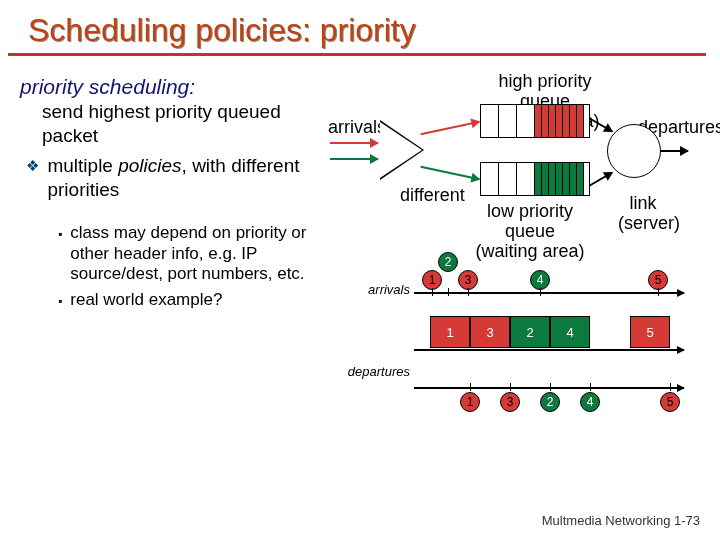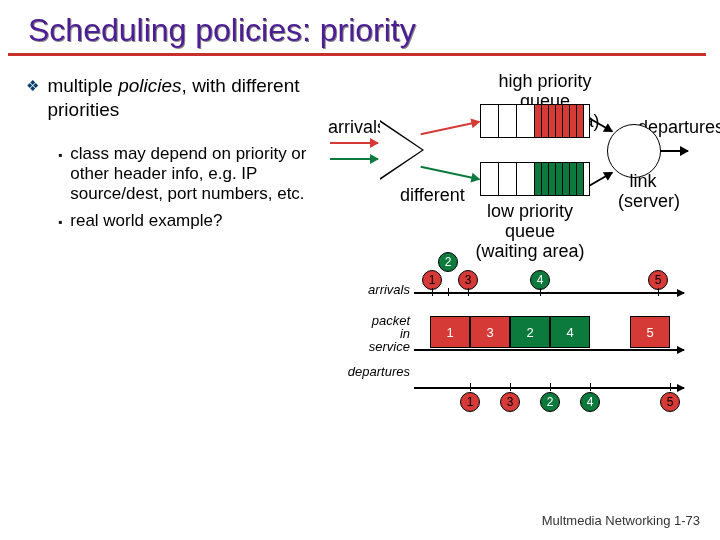--- a/index.html
+++ b/index.html
@@ -7,21 +7,21 @@
     width: 720px;
     height: 540px;
     background: #fff;
     font-family: Arial, Helvetica, sans-serif;
     position: relative;
     overflow: hidden;
   }
   .title {
     font-size: 32px;
     font-weight: 400;
-    color: #4c1d95;
+    color: #c2410c;
     padding: 12px 20px 4px 20px;
     border-bottom: 3px solid #c7302b;
     margin: 0 14px 0 8px;
     text-shadow: 1px 1px 0 #888;
   }
   .content {
     display: flex;
     padding: 18px 0 0 0;
   }
   .left {
@@ -203,20 +203,24 @@
     color: #333;
   }
 </style>
 </head>
 <body>
 
 <div class="title">Scheduling policies: priority</div>
 
 <div class="content">
   <div class="left">
+    <div>
+      <span class="def-term">priority scheduling:</span>
+    </div>
+    <div class="def-body">send highest priority queued packet</div>
     <div class="bullet">
       <span class="mark">❖</span>
       <span>multiple <i>policies</i>, with different priorities</span>
     </div>
     <div class="sub">
       <div class="item">
         <span class="sq">▪</span>
         <span>class may depend on priority or other header info, e.g. IP source/dest, port numbers, etc.</span>
       </div>
       <div class="item">
@@ -273,41 +277,40 @@
 
       <div class="arrow-line" style="left:258px;top:50px;width:26px;background:#000;color:#000;transform:rotate(30deg)"></div>
       <div class="arrow-line" style="left:258px;top:104px;width:26px;background:#000;color:#000;transform:rotate(-30deg)"></div>
 
       <div class="server-circle" style="left:277px;top:50px"></div>
 
       <div class="arrow-line" style="left:330px;top:76px;width:28px;background:#000;color:#000"></div>
 
       <div class="qlabel" style="left:70px;top:112px">different</div>
       <div class="qlabel" style="left:140px;top:128px;width:120px">low priority queue<br>(waiting area)</div>
-      <div class="qlabel" style="left:288px;top:98px;width:50px">link<br>(server)</div>
+      <div class="qlabel" style="left:288px;top:120px;width:50px">link<br>(server)</div>
     </div>
 
     <div class="timeline">
 
       <div class="tl-axis" style="top:40px"></div>
       <div class="tl-label" style="top:30px">arrivals</div>
 
       <div class="pkt-circle red" style="left:92px;top:18px">1</div>
       <div class="pkt-circle green" style="left:108px;top:0px">2</div>
       <div class="pkt-circle red" style="left:128px;top:18px">3</div>
       <div class="pkt-circle green" style="left:200px;top:18px">4</div>
       <div class="pkt-circle red" style="left:318px;top:18px">5</div>
 
       <div style="position:absolute;left:102px;top:36px;width:1px;height:8px;background:#000"></div>
       <div style="position:absolute;left:118px;top:36px;width:1px;height:8px;background:#000"></div>
       <div style="position:absolute;left:138px;top:36px;width:1px;height:8px;background:#000"></div>
       <div style="position:absolute;left:210px;top:36px;width:1px;height:8px;background:#000"></div>
       <div style="position:absolute;left:328px;top:36px;width:1px;height:8px;background:#000"></div>
 
-      <div class="tl-label" style="top:62px;line-height:1.0">packet<br>in<br>service</div>
       <div class="tl-axis" style="top:97px"></div>
       <div class="bar-track" style="top:64px">
         <div class="bar red" style="width:40px;margin-left:16px">1</div>
         <div class="bar red" style="width:40px">3</div>
         <div class="bar green" style="width:40px">2</div>
         <div class="bar green" style="width:40px">4</div>
         <div class="bar red" style="width:40px;margin-left:40px">5</div>
       </div>
 
       <div class="tl-axis" style="top:135px"></div>

